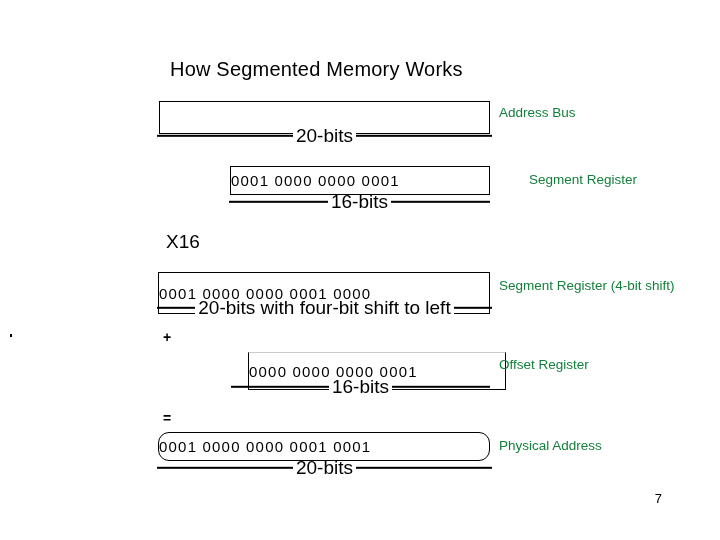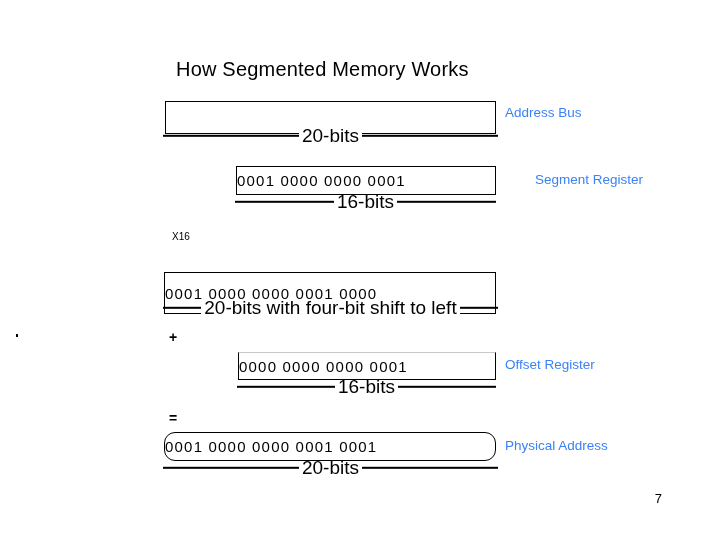--- a/index.html
+++ b/index.html
@@ -13,21 +13,20 @@
     position: relative;
     overflow: hidden;
     font-family: "Liberation Sans", sans-serif;
     color: #000000;
   }
 
   .slide {
     position: absolute;
     inset: 0;
     background: #ffffff;
-    margin-left: 6px;
   }
 
   
   .title {
     position: absolute;
     left: 170px;
     top: 58px;
     font-size: 20px;
     letter-spacing: 0.2px;
     color: #000;
@@ -53,21 +52,21 @@
   .bitbox .bits {
     display: block;
     transform: translateY(-0.5px);
   }
 
   
   .side-label {
     position: absolute;
     font-size: 13.5px;
     white-space: nowrap;
-    color: #3b82f6;
+    color: #15803d;
   }
 
   
   .caption {
     position: absolute;
     height: 16px;
     display: flex;
     align-items: center;
     justify-content: center;
   }
@@ -94,21 +93,21 @@
   
   .operator {
     position: absolute;
     font-size: 14px;
     font-weight: bold;
     color: #000;
     white-space: nowrap;
   }
   .operator.x16 {
     font-weight: normal;
-    font-size: 10px;
+    font-size: 19px;
   }
 
   
   .page-number {
     position: absolute;
     right: 58px;
     bottom: 34px;
     font-size: 13px;
     color: #000;
   }
@@ -144,28 +143,29 @@
   <div class="caption" style="left:229px; top:194px; width:261px;">
     <span class="rule"></span>
     <span class="cap-text">16-bits</span>
   </div>
 
   <div class="operator x16" style="left:166px; top:231px;">X16</div>
 
   <div class="bitbox" style="left:158px; top:272px; width:332px; height:42px;">
     <span class="bits">0001 0000 0000 0001 0000</span>
   </div>
+  <div class="side-label" style="left:499px; top:278px;">Segment Register (4-bit shift)</div>
   <div class="caption" style="left:157px; top:300px; width:335px;">
     <span class="rule"></span>
     <span class="cap-text">20-bits with four-bit shift to left</span>
   </div>
 
   <div class="operator" style="left:163px; top:329px;">+</div>
 
-  <div class="bitbox faint-top" style="left:232px; top:352px; width:258px; height:28px;">
+  <div class="bitbox faint-top" style="left:248px; top:352px; width:258px; height:38px;">
     <span class="bits">0000 0000 0000 0001</span>
   </div>
   <div class="side-label" style="left:499px; top:357px;">Offset Register</div>
   <div class="caption" style="left:231px; top:379px; width:259px;">
     <span class="rule"></span>
     <span class="cap-text">16-bits</span>
   </div>
 
   <div class="operator" style="left:163px; top:410px;">=</div>
 

